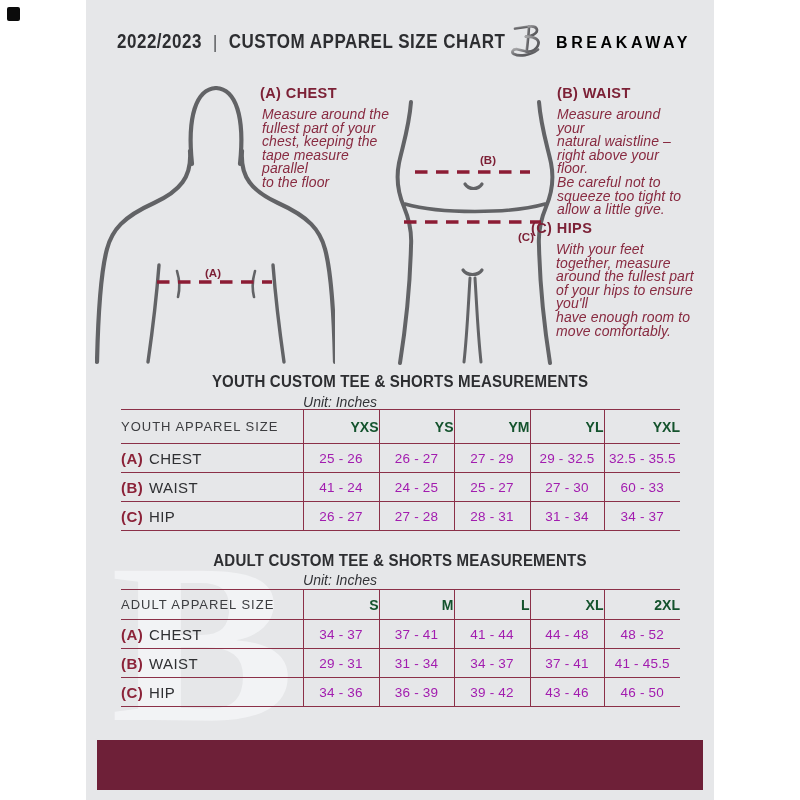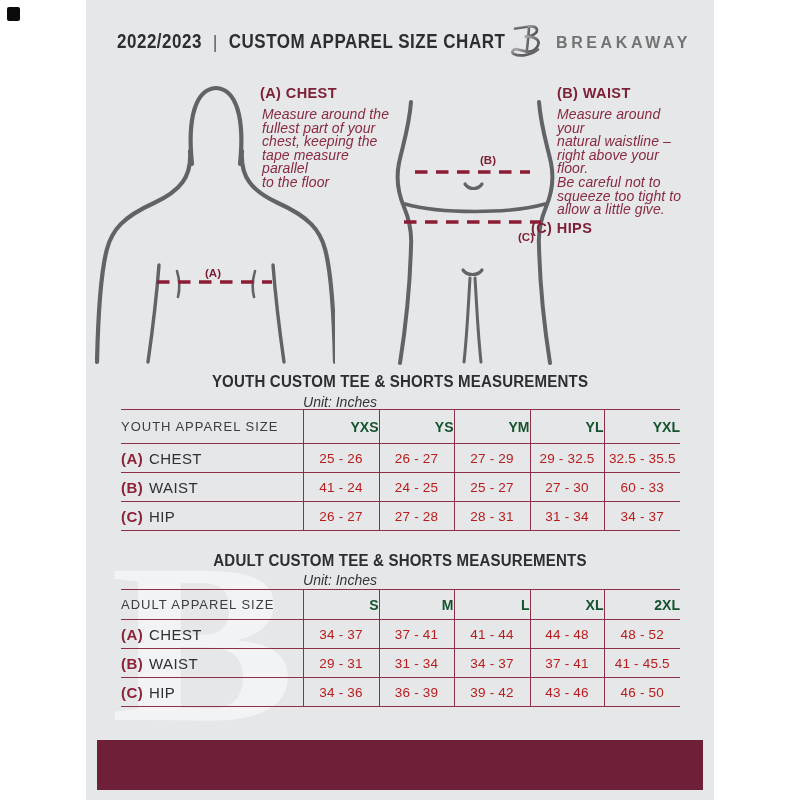--- a/index.html
+++ b/index.html
@@ -13,21 +13,21 @@
   .abs{position:absolute;}
 
   
   #corner-mark{left:7px;top:7px;width:13px;height:14px;background:#0b0b0b;border-radius:2px;}
 
   
   #header-line{left:31px;top:30px;display:flex;align-items:center;gap:13px;
     font-size:20px;font-weight:bold;letter-spacing:.6px;color:var(--dark);
     transform:scaleX(.85);transform-origin:0 50%;white-space:nowrap;}
   #header-sep{font-weight:normal;color:#4a4b4e;font-size:19px;}
-  #brand-name{left:470px;top:34px;font-size:16px;font-weight:bold;letter-spacing:3.6px;color:#737373;white-space:nowrap;}
+  #brand-name{left:470px;top:34px;font-size:16px;font-weight:bold;letter-spacing:3.6px;color:#000000;white-space:nowrap;}
   #brand-logo{left:423px;top:21px;}
 
   
   .guide-h{font-size:14.5px;font-weight:bold;color:var(--maroon);letter-spacing:.4px;white-space:nowrap;}
   .guide-p{font-size:14px;line-height:13.6px;font-style:italic;color:var(--desc);white-space:pre-line;letter-spacing:.1px;}
 
   
   .sec-title{left:0;width:628px;text-align:center;font-size:16px;font-weight:bold;color:var(--dark);
              letter-spacing:.2px;transform:scaleX(.94);}
   .sec-unit{left:0;width:508px;text-align:center;font-size:14px;font-style:italic;color:#333438;}
@@ -35,21 +35,21 @@
   
   table.size-table{border-collapse:collapse;table-layout:fixed;width:559px;
     border-top:1.5px solid var(--line);border-bottom:1.5px solid var(--line);}
   table.size-table th,table.size-table td{padding:0;margin:0;overflow:hidden;}
   table.size-table tr{border-bottom:1.5px solid var(--line);}
   table.size-table th+th,table.size-table td+td{border-left:1.5px solid var(--line);}
   th.size-col{font-size:13px;font-weight:normal;letter-spacing:1px;color:#3c3d40;text-align:left;padding-left:16px;}
   th.size-val{font-size:14px;font-weight:bold;color:#14532d;text-align:right;}
   td.row-label{font-size:15px;color:#2f3033;text-align:left;padding-left:16px;letter-spacing:.4px;white-space:nowrap;}
   td.row-label .pref{color:#8b2238;font-weight:bold;margin-right:6px;}
-  td.val{font-size:13.5px;color:#b91c1c;text-align:center;letter-spacing:.2px;}
+  td.val{font-size:13.5px;color:#a21caf;text-align:center;letter-spacing:.2px;}
   tr.hdr-youth{height:34px;} tr.hdr-adult{height:30px;} tr.data-row{height:29px;}
 
   
   #watermark-b{left:24px;top:548px;font-family:"Liberation Serif",serif;font-weight:bold;
     font-size:228px;line-height:190px;color:rgba(249,250,252,.62);
     transform:scaleX(1.22);transform-origin:0 0;z-index:0;}
 
   
   #footer-bar{left:11px;top:740px;width:606px;height:50px;background:var(--maroon-bar);z-index:3;}
 
@@ -132,20 +132,27 @@
 
     <div class="abs z1 guide-h" style="left:471px;top:85px;">(B) WAIST</div>
     <div class="abs z1 guide-p" style="left:471px;top:108px;width:134px;">Measure around your
 natural waistline –
 right above your floor.
 Be careful not to
 squeeze too tight to
 allow a little give.</div>
 
     <div class="abs z1 guide-h" style="left:445px;top:220px;">(C) HIPS</div>
+    <div class="abs z1 guide-p" style="left:470px;top:243px;width:140px;">With your feet
+together, measure
+around the fullest part
+of your hips to ensure
+you'll
+have enough room to
+move comfortably.</div>
 
     <div class="abs z1 sec-title" style="top:373px;">YOUTH CUSTOM TEE &amp; SHORTS MEASUREMENTS</div>
     <div class="abs z1 sec-unit" style="top:394px;">Unit: Inches</div>
     <table class="abs z1 size-table" style="left:35px;top:409px;" id="youth-table">
         <colgroup>
           <col style="width: 182px;">
           <col style="width: 76px;">
           <col style="width: 75px;">
           <col style="width: 76px;">
           <col style="width: 74px;">

